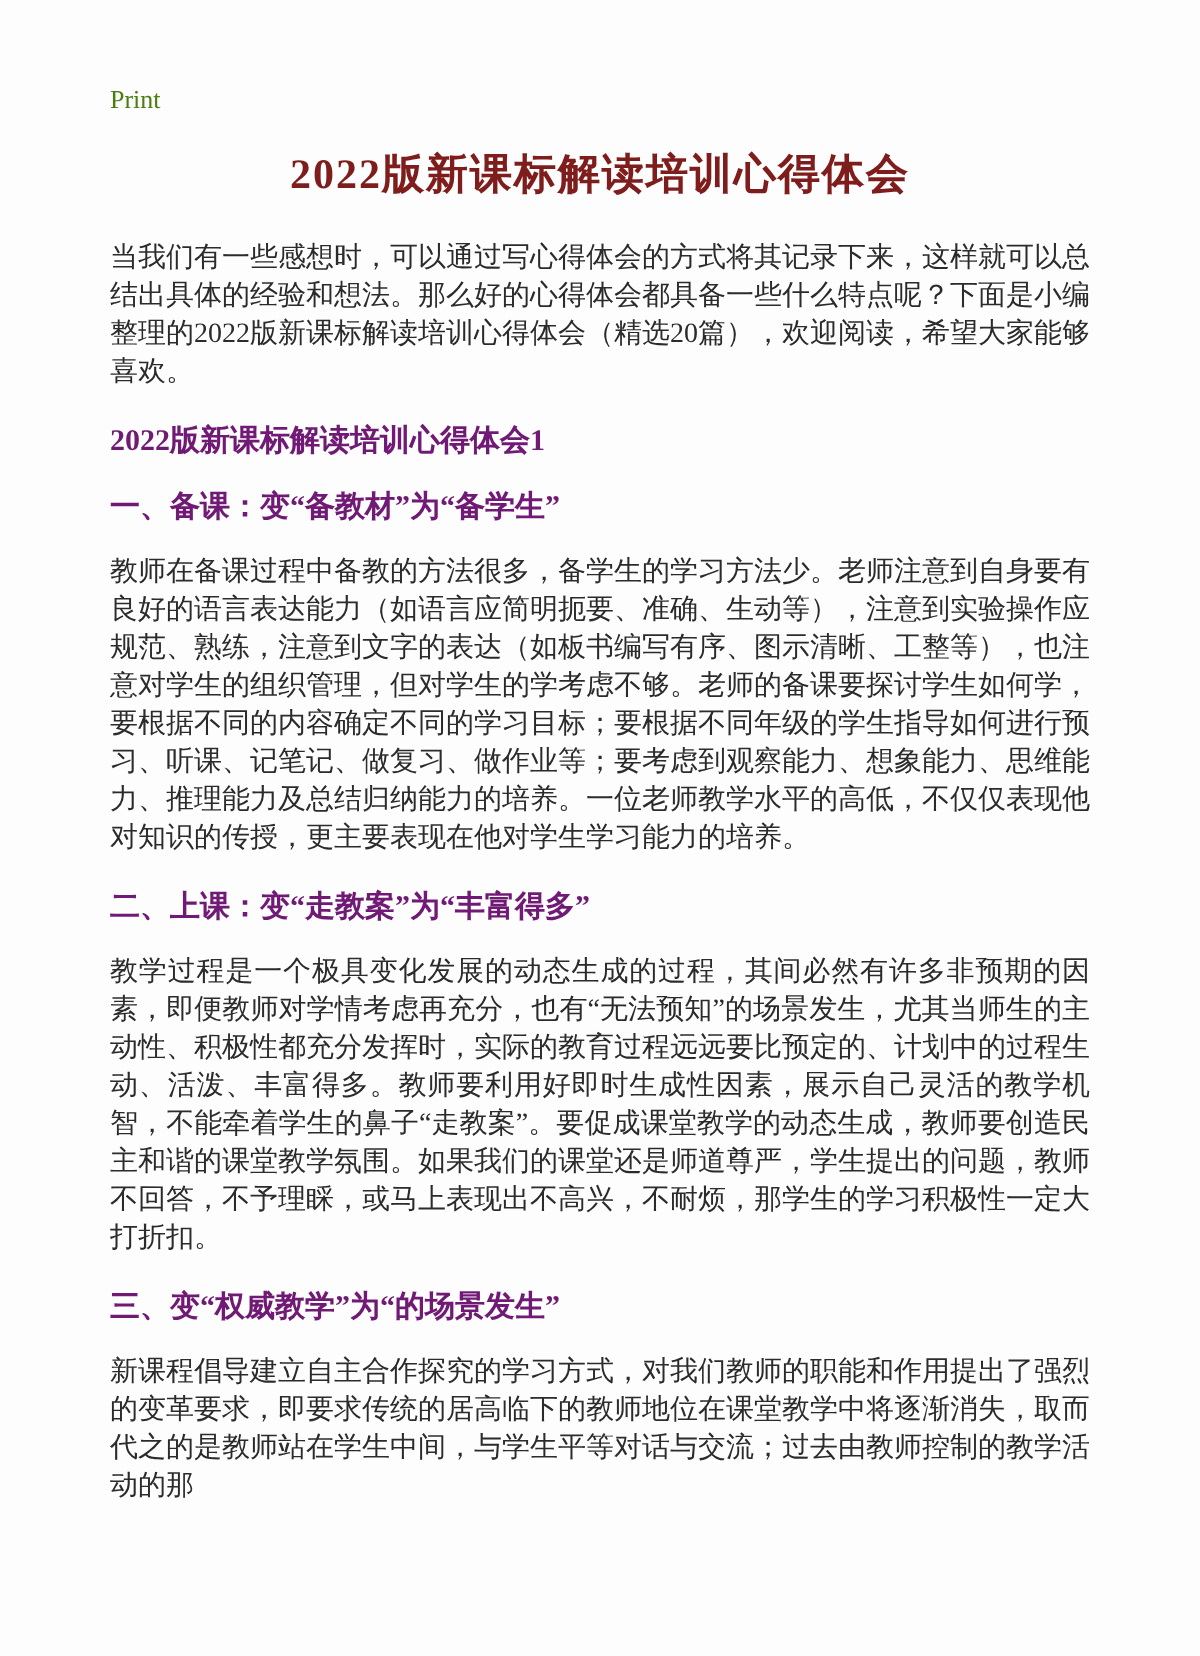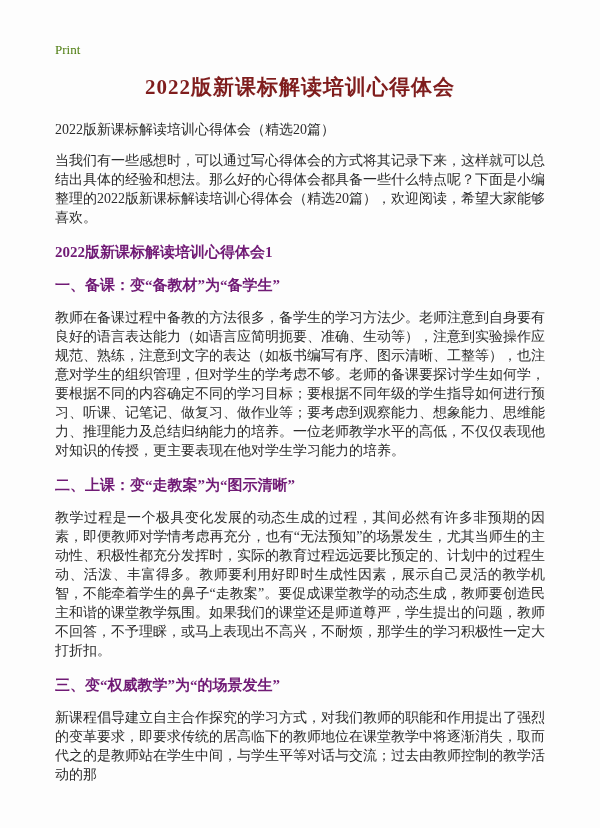--- a/index.html
+++ b/index.html
@@ -57,32 +57,31 @@
 </style>
 </head>
 <body>
 
 <div class="page">
 
   <div class="print-label">Print</div>
 
   <h1 class="doc-title">2022版新课标解读培训心得体会</h1>
 
-  <div class="doc-subtitle">2022版新课标解读培训心得体会（精选20篇）</div>
 
   <p class="para">当我们有一些感想时，可以通过写心得体会的方式将其记录下来，这样就可以总结出具体的经验和想法。那么好的心得体会都具备一些什么特点呢？下面是小编整理的2022版新课标解读培训心得体会（精选20篇），欢迎阅读，希望大家能够喜欢。</p>
 
   <h2 class="section-heading">2022版新课标解读培训心得体会1</h2>
 
 
   <h2 class="section-heading">一、备课：变“备教材”为“备学生”</h2>
 
   <p class="para">教师在备课过程中备教的方法很多，备学生的学习方法少。老师注意到自身要有良好的语言表达能力（如语言应简明扼要、准确、生动等），注意到实验操作应规范、熟练，注意到文字的表达（如板书编写有序、图示清晰、工整等），也注意对学生的组织管理，但对学生的学考虑不够。老师的备课要探讨学生如何学，要根据不同的内容确定不同的学习目标；要根据不同年级的学生指导如何进行预习、听课、记笔记、做复习、做作业等；要考虑到观察能力、想象能力、思维能力、推理能力及总结归纳能力的培养。一位老师教学水平的高低，不仅仅表现他对知识的传授，更主要表现在他对学生学习能力的培养。</p>
 
-  <h2 class="section-heading">二、上课：变“走教案”为“图示清晰”</h2>
+  <h2 class="section-heading">二、上课：变“走教案”为“丰富得多”</h2>
 
   <p class="para">教学过程是一个极具变化发展的动态生成的过程，其间必然有许多非预期的因素，即便教师对学情考虑再充分，也有“无法预知”的场景发生，尤其当师生的主动性、积极性都充分发挥时，实际的教育过程远远要比预定的、计划中的过程生动、活泼、丰富得多。教师要利用好即时生成性因素，展示自己灵活的教学机智，不能牵着学生的鼻子“走教案”。要促成课堂教学的动态生成，教师要创造民主和谐的课堂教学氛围。如果我们的课堂还是师道尊严，学生提出的问题，教师不回答，不予理睬，或马上表现出不高兴，不耐烦，那学生的学习积极性一定大打折扣。</p>
 
   <h2 class="section-heading">三、变“权威教学”为“的场景发生”</h2>
 
   <p class="para">新课程倡导建立自主合作探究的学习方式，对我们教师的职能和作用提出了强烈的变革要求，即要求传统的居高临下的教师地位在课堂教学中将逐渐消失，取而代之的是教师站在学生中间，与学生平等对话与交流；过去由教师控制的教学活动的那</p>
 
 </div>
 
 </body></html>

